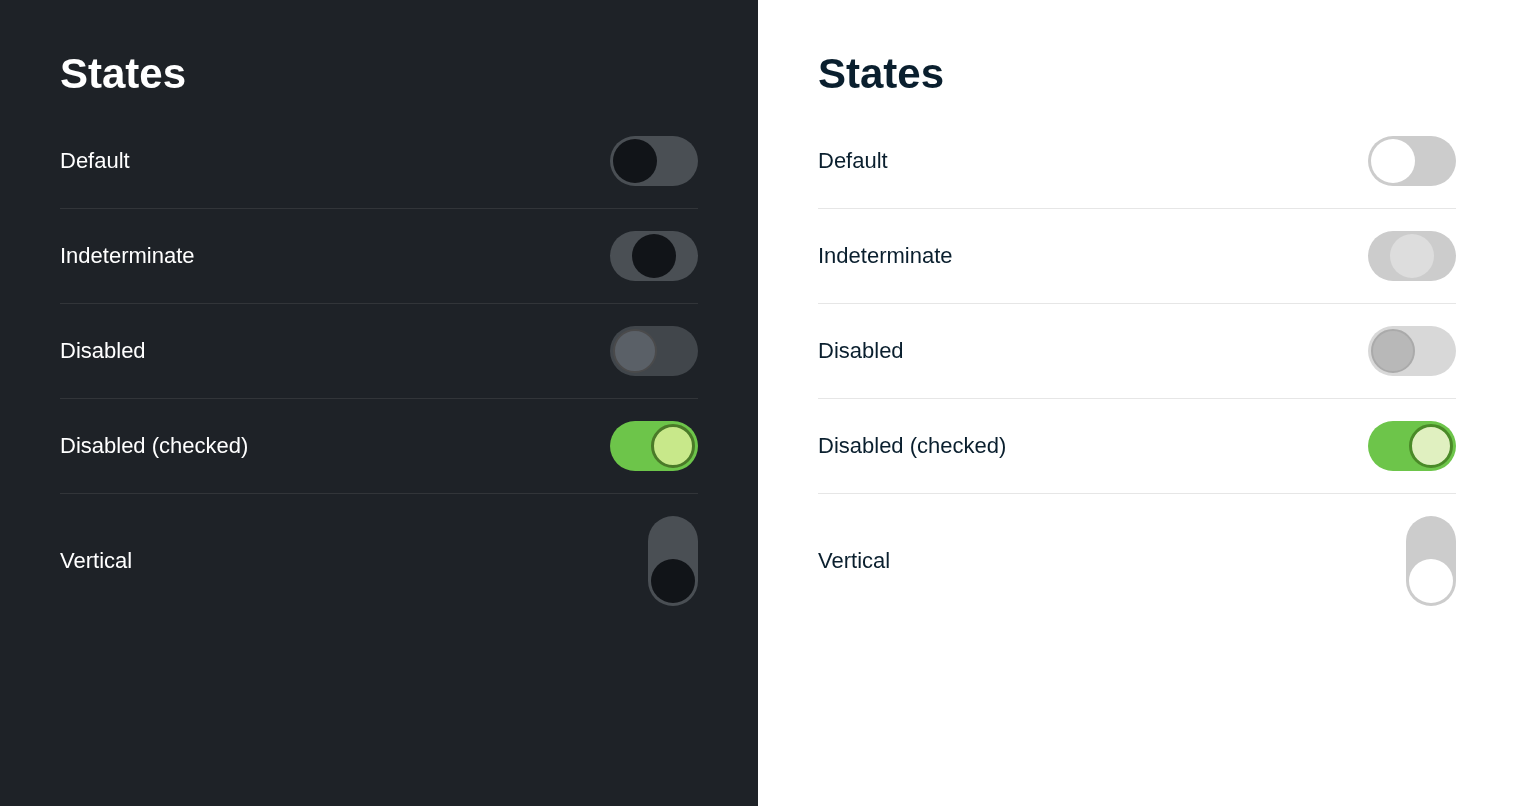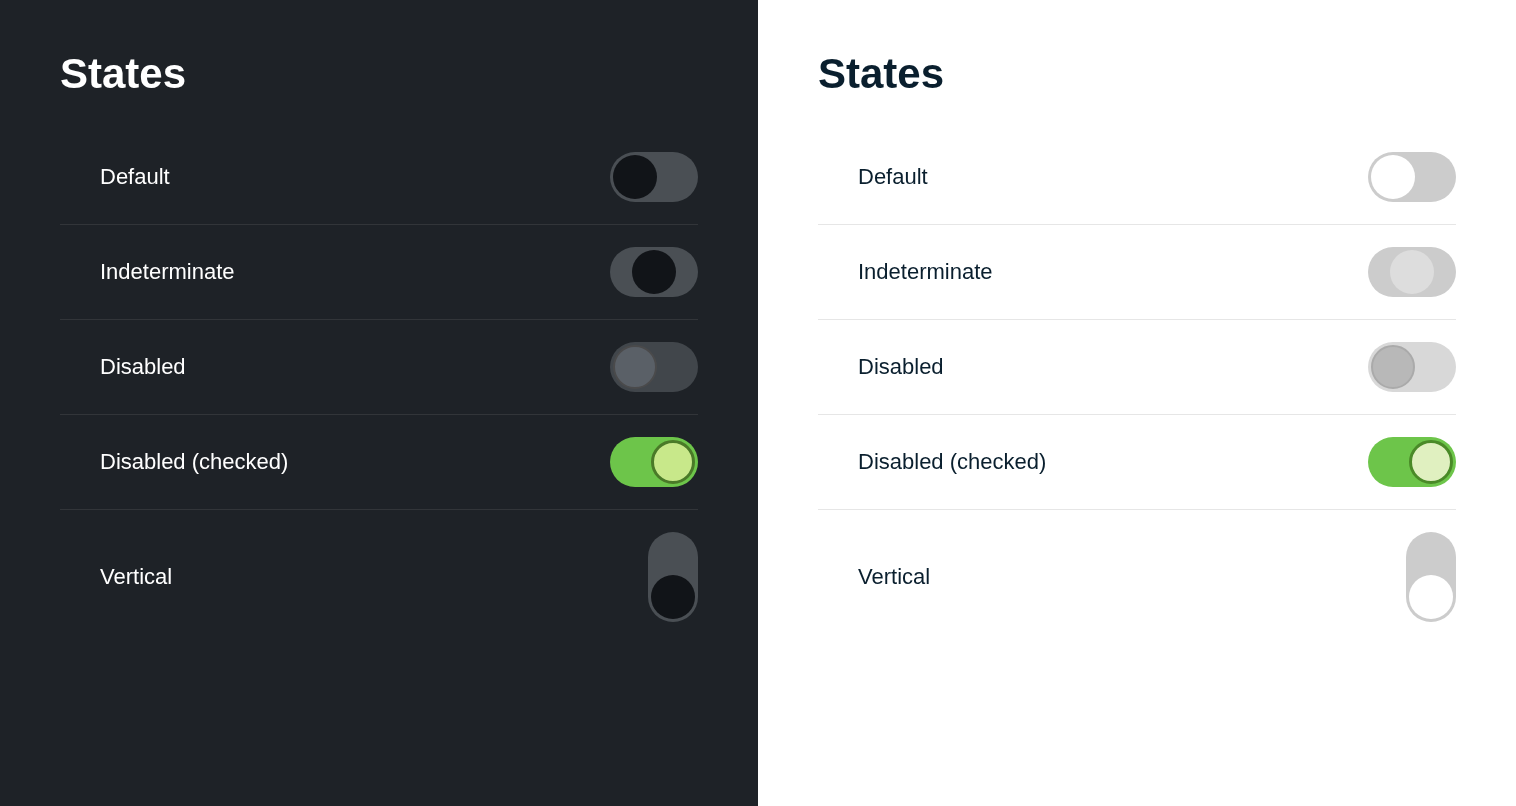--- a/index.html
+++ b/index.html
@@ -22,42 +22,41 @@
       background-color: #1e2227;
     }
 
     .panel-light {
       background-color: #ffffff;
     }
 
     .section-title {
       font-size: 42px;
       font-weight: 800;
-      margin-bottom: 32px;
+      margin-bottom: 16px;
     }
 
     .panel-dark .section-title {
       color: #ffffff;
     }
 
     .panel-light .section-title {
       color: #0a1f2e;
     }
 
     .state-row {
       display: flex;
       align-items: center;
       justify-content: space-between;
       padding: 22px 0;
     }
 
     .state-label {
       font-size: 22px;
       font-weight: 400;
-      margin-left: 40px;
     }
 
     .panel-dark .state-label {
       color: #ffffff;
     }
 
     .panel-light .state-label {
       color: #0a1f2e;
     }
 

